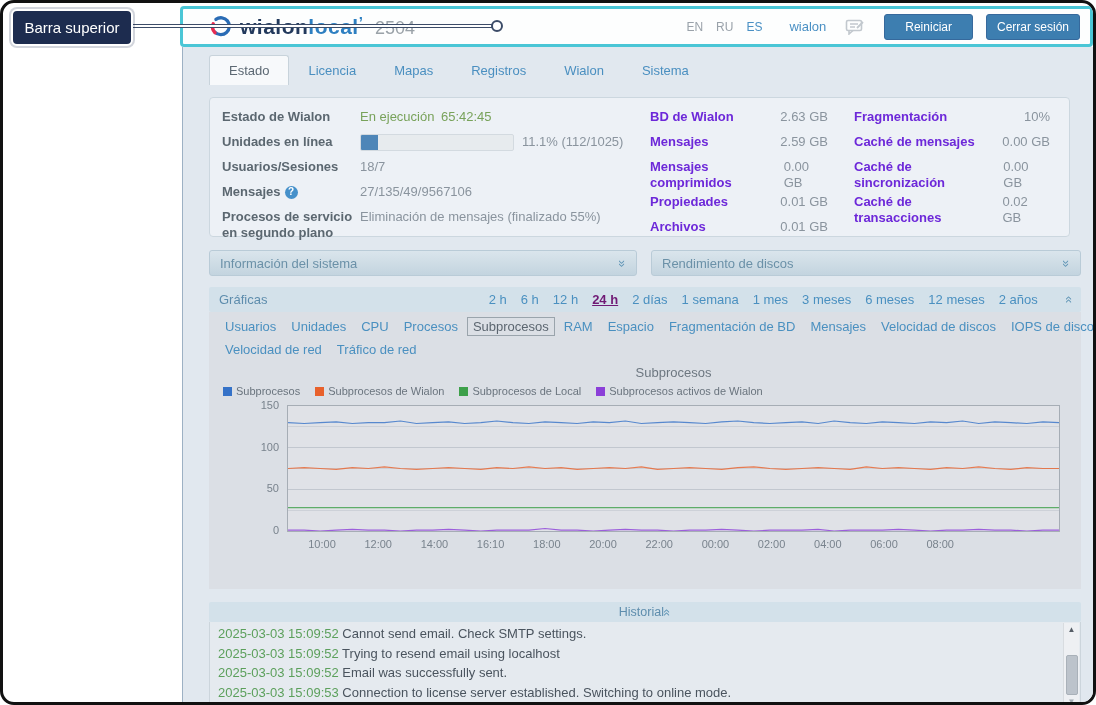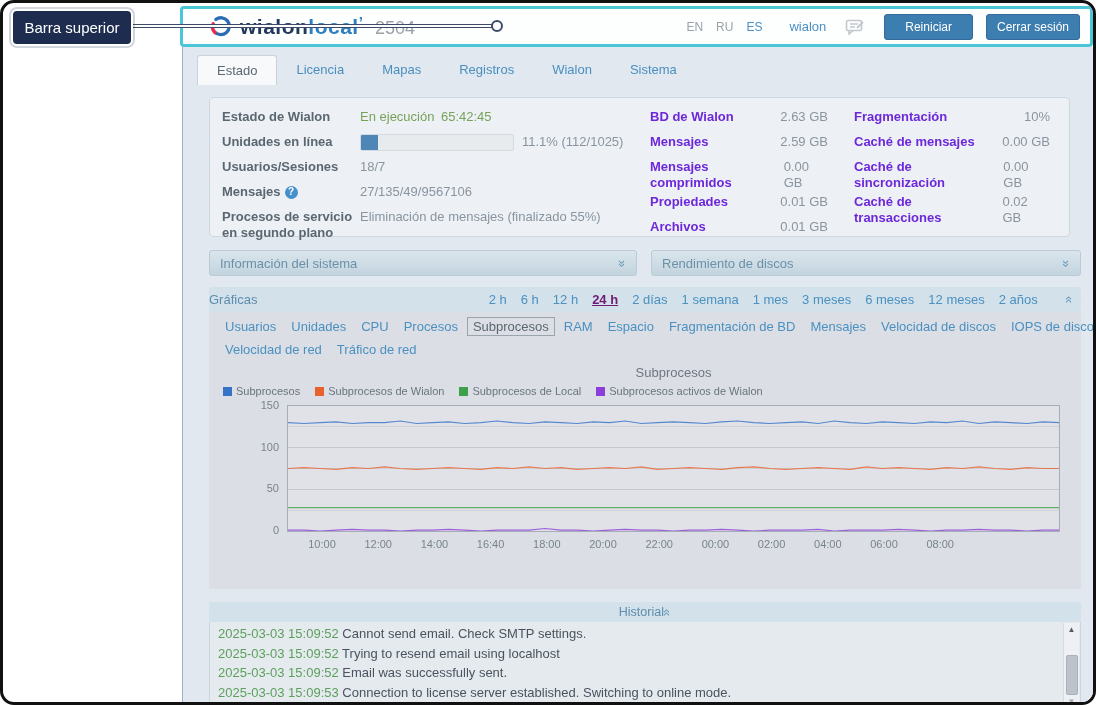--- a/index.html
+++ b/index.html
@@ -31,21 +31,21 @@
   .user-link{font-size:13px;color:#4a90c4;margin-left:14px;cursor:pointer;text-decoration:none;}
   .chat-icon{margin:0 6px;display:inline-flex;cursor:pointer;}
   .btn{background:#3d7eb0;border:1px solid #36699c;color:#fff;font-size:12px;border-radius:3px;
        padding:5px 20px;cursor:pointer;font-family:"Liberation Sans",sans-serif;}
   .btn.sm{padding:5px 10px;}
 
   
   .app-body{position:absolute;left:179px;top:44px;width:913px;height:661px;background:#e1e8ef;
             border-left:1px solid #9db1c4;box-sizing:border-box;}
 
-  .tabs{position:absolute;left:14px;top:8px;display:flex;}
+  .tabs{position:absolute;left:26px;top:8px;display:flex;align-items:flex-end;}
   .tab{font-size:13px;color:#4a8fc0;padding:7px 19px;cursor:pointer;}
   .tab.active{background:#f7f9fb;border:1px solid #c8d3db;border-bottom:none;border-radius:3px 3px 0 0;
               color:#5c6873;}
 
   .status-panel{position:absolute;left:26px;top:50px;width:861px;height:140px;box-sizing:border-box;
                 background:#edf1f6;border:1px solid #ccd7df;border-radius:4px;padding:8px 12px;
                 display:flex;font-size:13px;}
   .s-left{width:424px;}
   .s-row{display:flex;min-height:25px;align-items:flex-start;padding-top:3px;box-sizing:border-box;}
   .s-label{width:138px;font-weight:bold;color:#5b6770;flex:none;line-height:16px;}
@@ -71,21 +71,21 @@
   .bar-sys{left:26px;width:428px;}
   .bar-disk{left:468px;width:430px;}
   .chev{display:inline-block;font-size:13px;color:#5d93b5;line-height:1;}
   .chev.down{transform:rotate(90deg);}
   .chev.up{transform:rotate(90deg);}
 
   
   .charts-panel{position:absolute;left:26px;top:240px;width:872px;height:302px;}
   .charts-header{height:25px;background:#d3e1ea;border-radius:2px;display:flex;align-items:center;
                  font-size:13px;}
-  .charts-header .title{color:#5e8dad;flex:1;}
+  .charts-header .title{color:#5e8dad;margin-left:10px;flex:1;}
   .ranges{display:flex;gap:14px;margin-right:28px;}
   .range{color:#4a90c0;cursor:pointer;}
   .range.active{color:#701a75;text-decoration:underline;font-weight:bold;}
   .charts-header .chev{margin-right:8px;cursor:pointer;}
   .charts-content{position:relative;height:277px;background:#dbdfe5;}
   .ctabs-row{position:absolute;left:16px;display:flex;gap:15px;font-size:13px;white-space:nowrap;}
   .ctabs-row.r1{top:7px;}
   .ctabs-row.r2{top:30px;}
   .ctab{color:#4a90c0;cursor:pointer;}
   .ctab.active{color:#5c6670;border:1px solid #9aa4ac;padding:1px 5px;margin:-2px -6px;cursor:default;}
@@ -318,21 +318,21 @@
               <polyline points="0.0,16.7 16.1,17.5 32.1,16.7 48.2,15.8 64.3,17.5 80.3,16.7 96.4,16.7 112.4,15.0 128.5,17.5 144.6,16.7 160.6,15.8 176.7,17.5 192.8,16.7 208.8,15.0 224.9,16.7 240.9,17.5 257.0,15.8 273.1,16.7 289.1,17.5 305.2,15.8 321.3,16.7 337.3,15.0 353.4,17.5 369.4,16.7 385.5,15.8 401.6,16.7 417.6,17.5 433.7,15.8 449.8,15.0 465.8,16.7 481.9,17.5 497.9,16.7 514.0,15.8 530.1,17.5 546.1,15.0 562.2,16.7 578.3,17.5 594.3,15.8 610.4,16.7 626.4,17.5 642.5,15.8 658.6,16.7 674.6,15.0 690.7,17.5 706.8,15.8 722.8,16.7 738.9,17.5 754.9,15.8 771.0,16.7" fill="none" stroke="#3572c8" stroke-width="1.2" opacity="0.8"></polyline>
               <polyline points="0.0,62.5 16.1,61.7 32.1,62.5 48.2,63.3 64.3,61.7 80.3,62.5 96.4,60.8 112.4,62.5 128.5,63.3 144.6,62.5 160.6,61.7 176.7,62.5 192.8,63.3 208.8,61.7 224.9,62.5 240.9,60.8 257.0,62.5 273.1,61.7 289.1,63.3 305.2,62.5 321.3,61.7 337.3,62.5 353.4,60.8 369.4,63.3 385.5,62.5 401.6,61.7 417.6,62.5 433.7,63.3 449.8,61.7 465.8,60.8 481.9,62.5 497.9,63.3 514.0,62.5 530.1,61.7 546.1,62.5 562.2,63.3 578.3,60.8 594.3,62.5 610.4,61.7 626.4,62.5 642.5,63.3 658.6,61.7 674.6,62.5 690.7,60.8 706.8,62.5 722.8,63.3 738.9,61.7 754.9,62.5 771.0,62.5" fill="none" stroke="#e8612c" stroke-width="1.2" opacity="0.8"></polyline>
               <polyline points="0.0,101.7 16.1,101.7 32.1,101.7 48.2,101.7 64.3,101.7 80.3,101.7 96.4,101.7 112.4,101.7 128.5,101.7 144.6,101.7 160.6,101.7 176.7,101.7 192.8,101.7 208.8,101.7 224.9,101.7 240.9,101.7 257.0,101.7 273.1,101.7 289.1,101.7 305.2,101.7 321.3,101.7 337.3,101.7 353.4,101.7 369.4,101.7 385.5,101.7 401.6,101.7 417.6,101.7 433.7,101.7 449.8,101.7 465.8,101.7 481.9,101.7 497.9,101.7 514.0,101.7 530.1,101.7 546.1,101.7 562.2,101.7 578.3,101.7 594.3,101.7 610.4,101.7 626.4,101.7 642.5,101.7 658.6,101.7 674.6,101.7 690.7,101.7 706.8,101.7 722.8,101.7 738.9,101.7 754.9,101.7 771.0,101.7" fill="none" stroke="#3da04a" stroke-width="1.2" opacity="0.8"></polyline>
               <polyline points="0.0,124.2 16.1,124.2 32.1,125.0 48.2,124.2 64.3,123.3 80.3,124.2 96.4,124.2 112.4,125.0 128.5,124.2 144.6,124.2 160.6,123.3 176.7,124.2 192.8,125.0 208.8,124.2 224.9,124.2 240.9,124.2 257.0,122.5 273.1,124.2 289.1,124.2 305.2,125.0 321.3,124.2 337.3,123.3 353.4,124.2 369.4,124.2 385.5,125.0 401.6,124.2 417.6,124.2 433.7,123.3 449.8,124.2 465.8,125.0 481.9,124.2 497.9,124.2 514.0,124.2 530.1,123.3 546.1,125.0 562.2,124.2 578.3,124.2 594.3,124.2 610.4,123.3 626.4,124.2 642.5,125.0 658.6,124.2 674.6,124.2 690.7,123.3 706.8,124.2 722.8,124.2 738.9,125.0 754.9,124.2 771.0,124.2" fill="none" stroke="#8b3fd8" stroke-width="1.2" opacity="0.8"></polyline>
             </svg>
         </div>
         <div class="x-ticks" id="x-ticks">
             <span style="left: 35px;">10:00</span>
             <span style="left: 91.2px;">12:00</span>
             <span style="left: 147.4px;">14:00</span>
-            <span style="left: 203.6px;">16:40</span>
+            <span style="left: 203.6px;">16:10</span>
             <span style="left: 259.8px;">18:00</span>
             <span style="left: 316px;">20:00</span>
             <span style="left: 372.2px;">22:00</span>
             <span style="left: 428.4px;">00:00</span>
             <span style="left: 484.6px;">02:00</span>
             <span style="left: 540.8px;">04:00</span>
             <span style="left: 597px;">06:00</span>
             <span style="left: 653.2px;">08:00</span>
           </div>
       </div>

